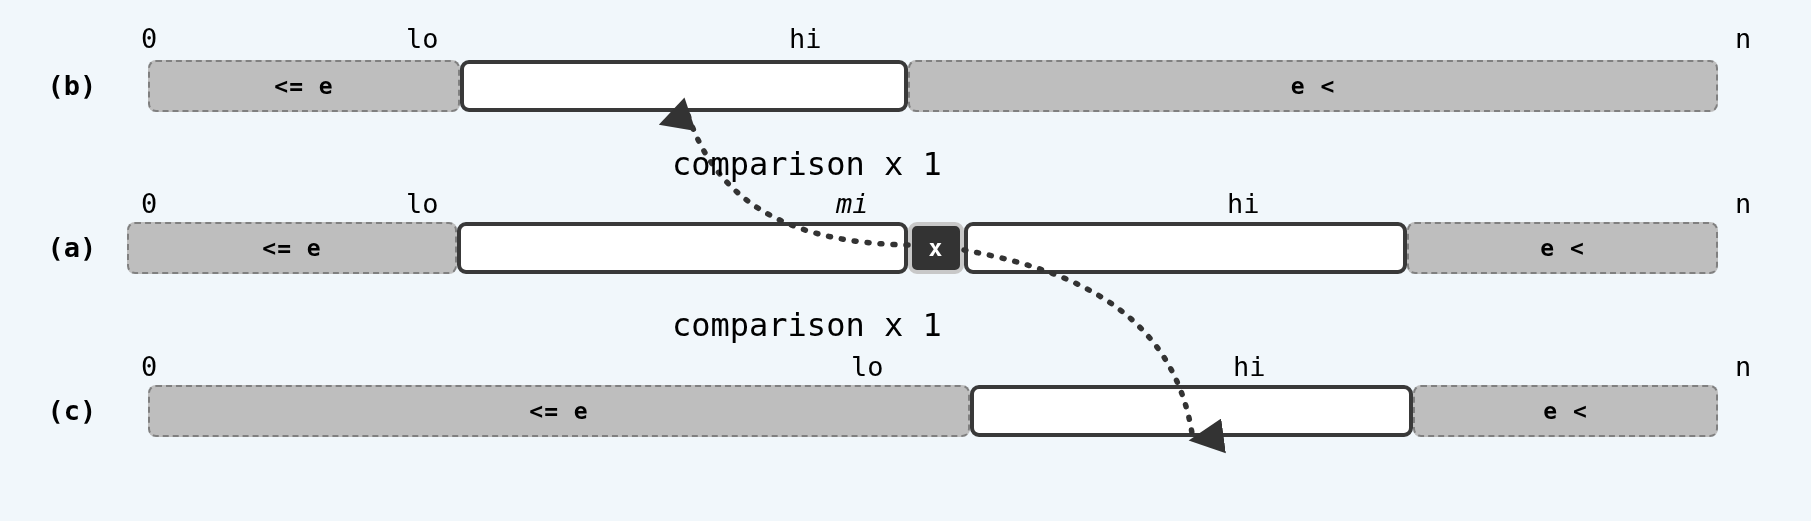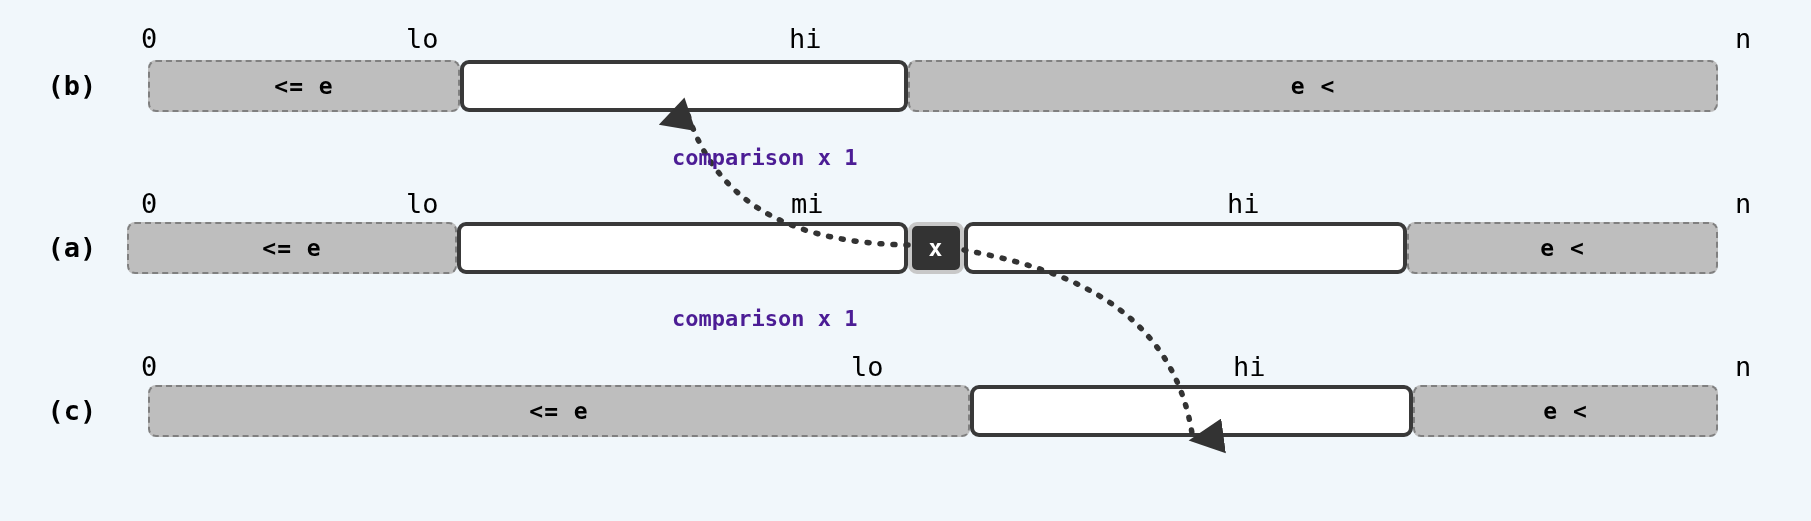--- a/index.html
+++ b/index.html
@@ -92,23 +92,23 @@
     font-size: 27px;
     color: #000;
     white-space: nowrap;
     line-height: 1;
     z-index: 3;
   }
 
   
   .annot {
     position: absolute;
-    font-size: 22px;
-    font-weight: bold;
-    color: #4c1d95;
+    font-size: 32px;
+    font-weight: normal;
+    color: #000000;
     white-space: nowrap;
     z-index: 6;
     letter-spacing: 0px;
   }
 </style>
 </head>
 <body>
 
 <div id="stage">
 
@@ -145,21 +145,21 @@
     <div class="row-tag">(a)</div>
 
     <div class="seg seg-gray" style="left:127px;  width:330px;">&lt;= e</div>
     <div class="seg seg-white" style="left:457px;  width:451px;"></div>
     <div class="seg seg-pivot" style="left:908px;  width:56px;">x</div>
     <div class="seg seg-white" style="left:964px;  width:443px;"></div>
     <div class="seg seg-gray" style="left:1407px; width:311px;">e &lt;</div>
   </div>
   <div class="tick" style="left:141px;  top:190px;">0</div>
   <div class="tick" style="left:406px;  top:190px;">lo</div>
-  <div class="tick" style="left:791px;  top:190px;">mi</div>
+  <div class="tick" style="left:836px;  top:190px;font-style:italic;">mi</div>
   <div class="tick" style="left:1227px; top:190px;">hi</div>
   <div class="tick" style="left:1735px; top:190px;">n</div>
 
   <div class="annot" style="left:672px; top:306px;">comparison x 1</div>
 
   <div class="row" style="top:385px">
     <div class="row-tag">(c)</div>
 
     <div class="seg seg-gray" style="left:148px;  width:822px;">&lt;= e</div>
     <div class="seg seg-white" style="left:970px;  width:443px;"></div>

